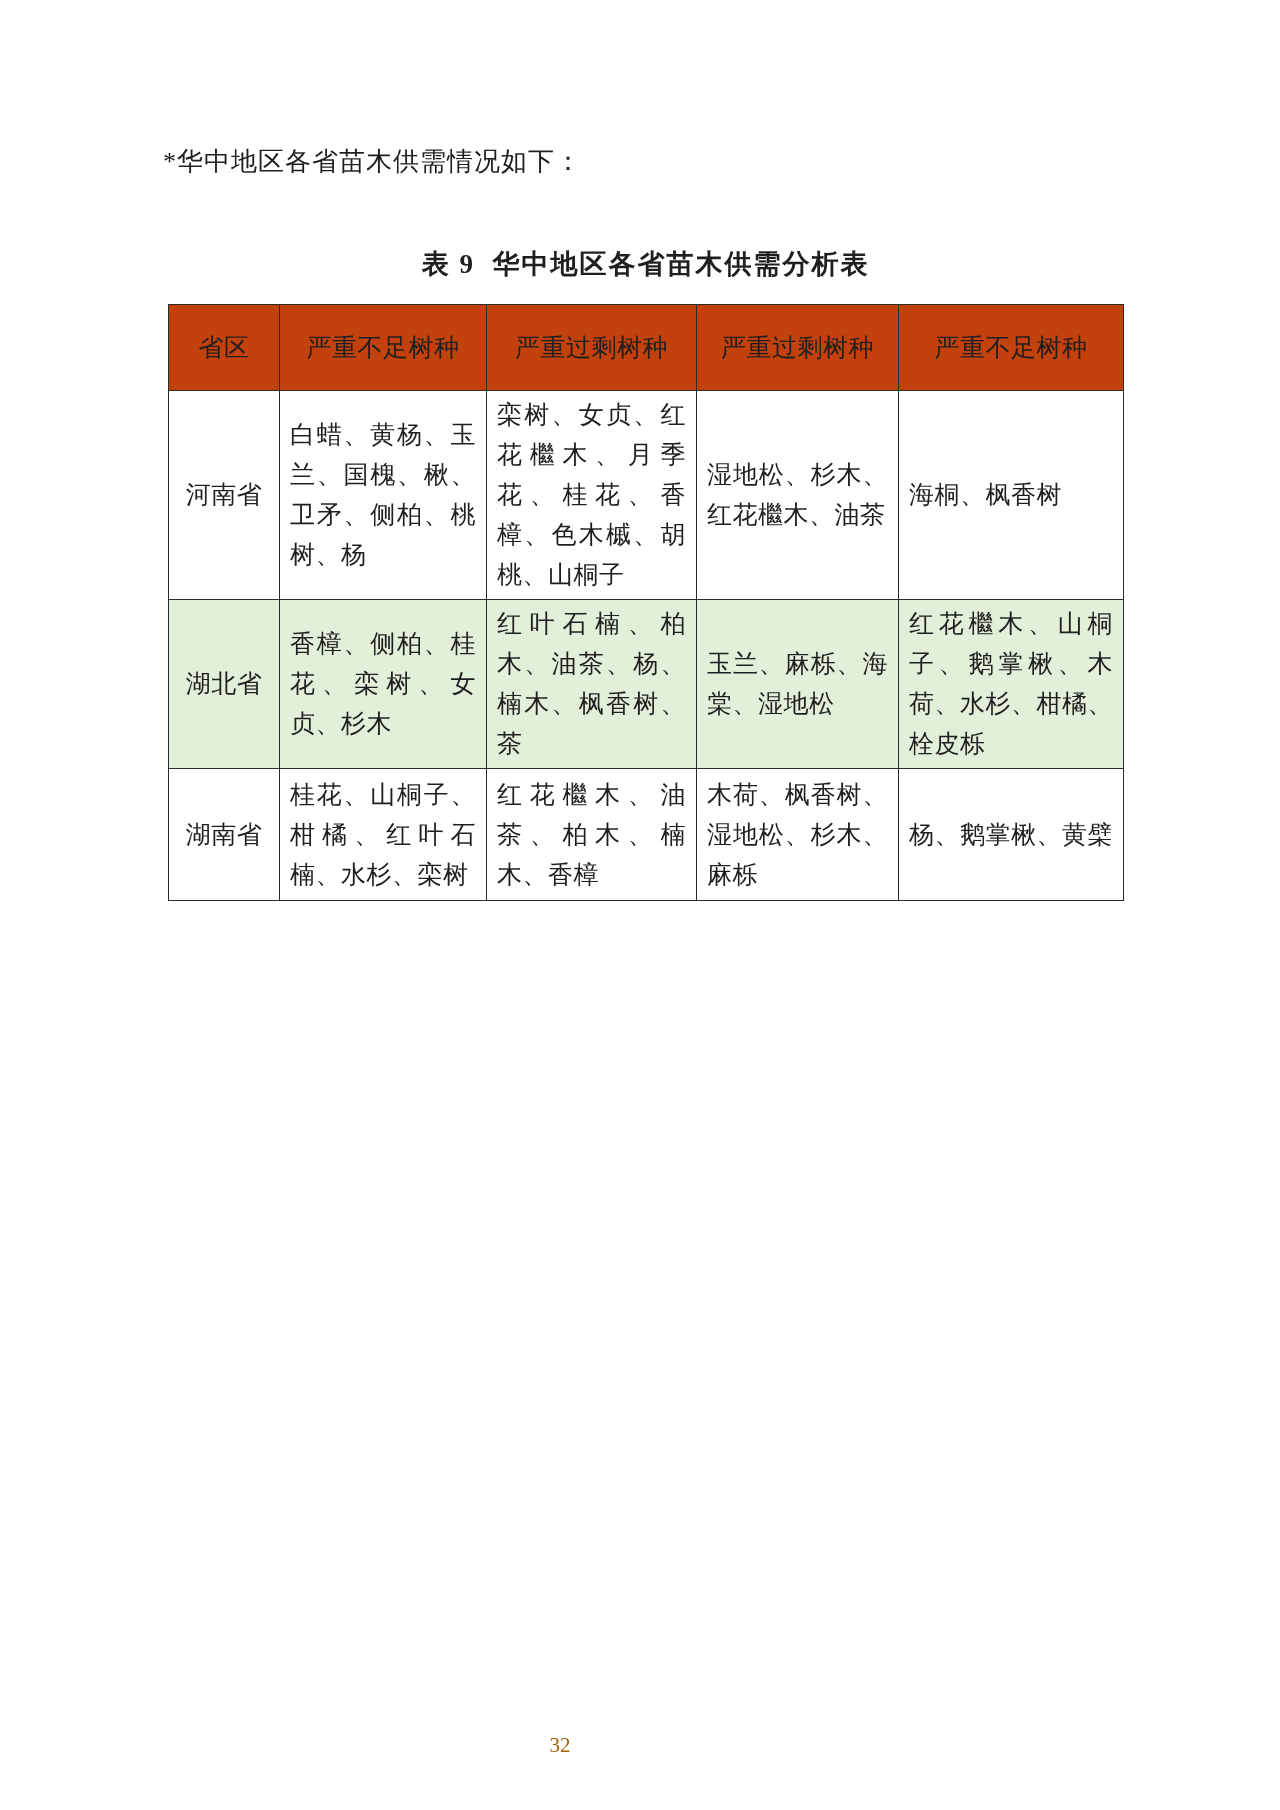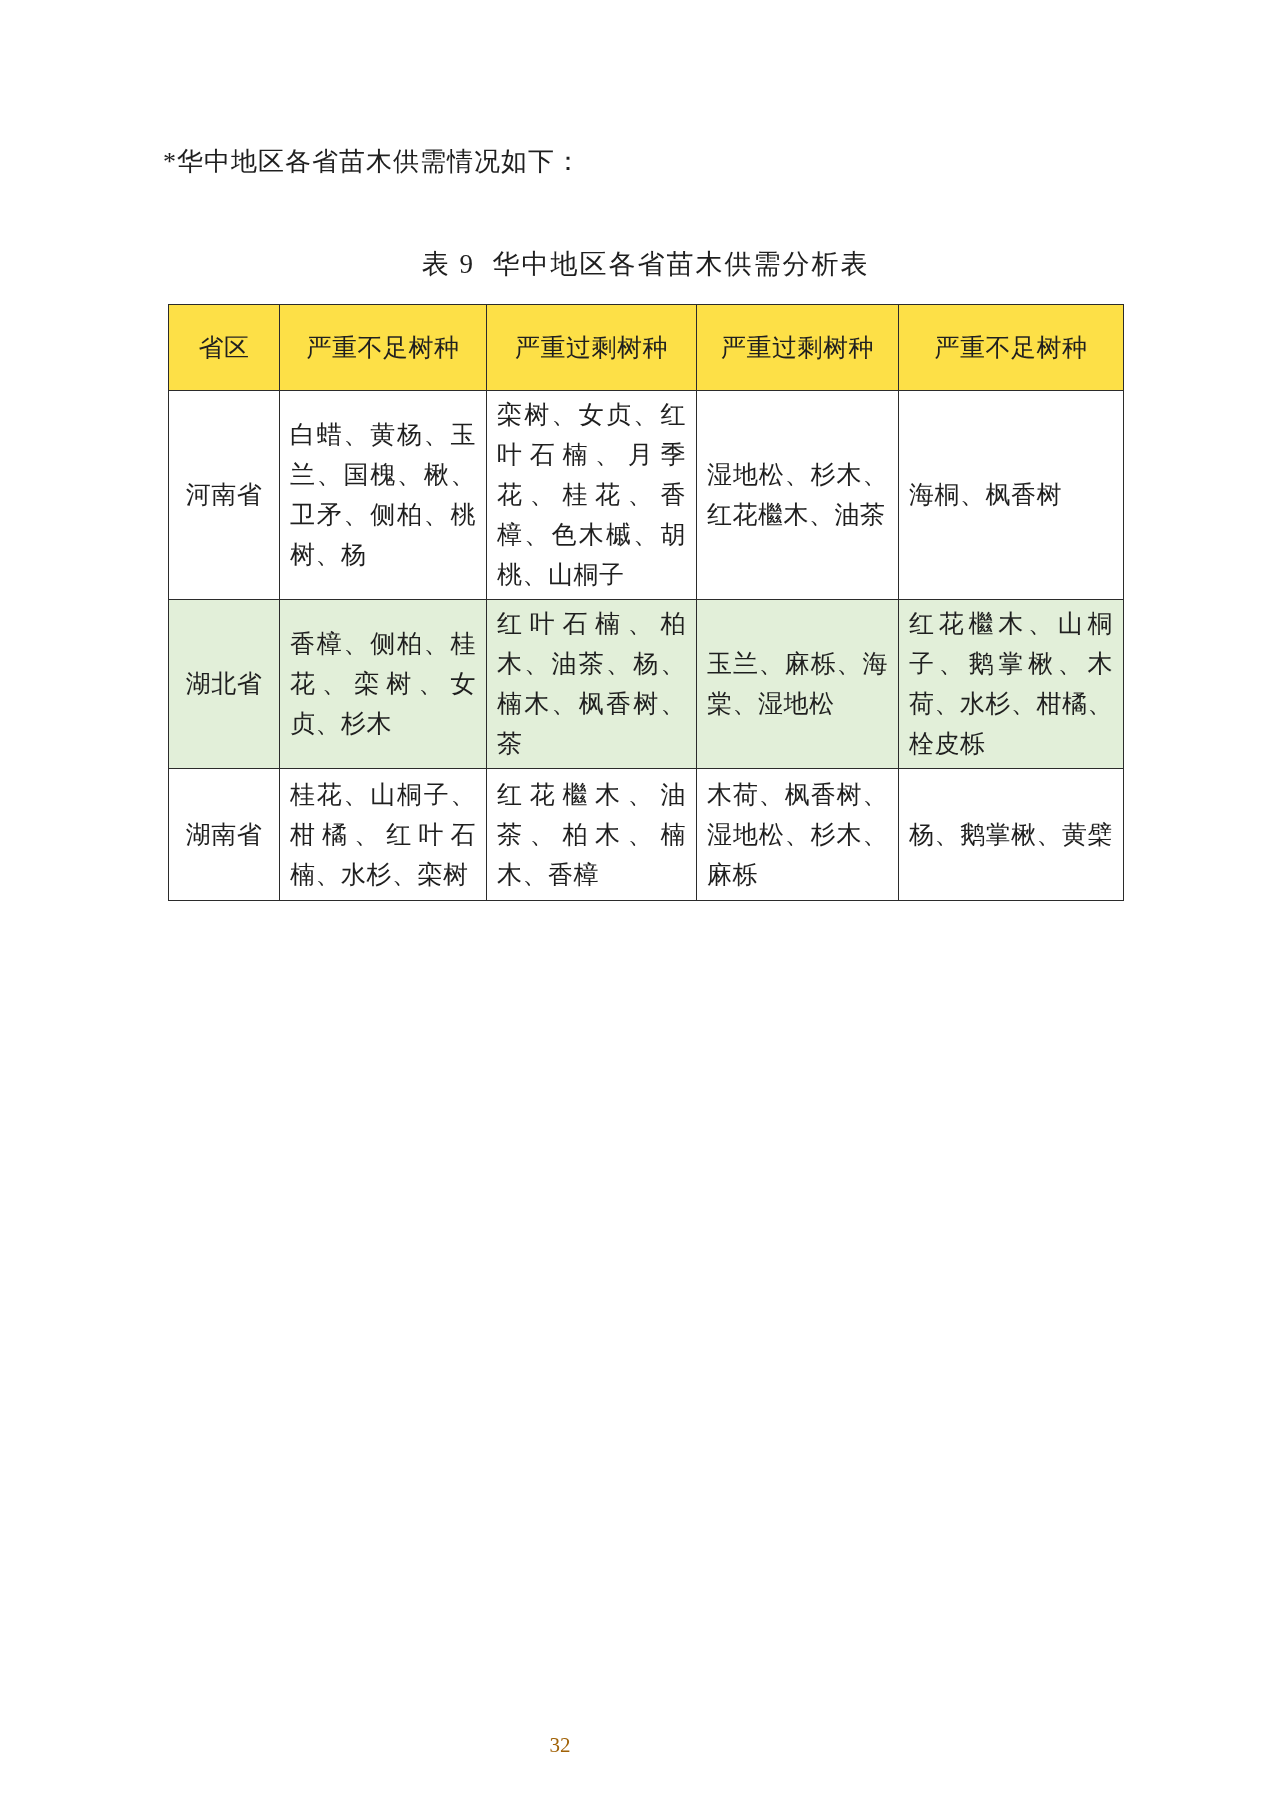--- a/index.html
+++ b/index.html
@@ -21,21 +21,21 @@
     white-space: pre;
     text-align: center;
   }
   .table-caption {
     position: absolute;
     left: 168px;
     top: 246px;
     width: 955px;
     text-align: center;
     font-size: 27px;
-    font-weight: normal;
+    font-weight: bold;
     letter-spacing: 2px;
     white-space: pre;
   }
   table.supply-table {
     position: absolute;
     left: 168px;
     top: 304px;
     width: 955px;
     border-collapse: collapse;
     table-layout: fixed;
@@ -43,21 +43,21 @@
   table.supply-table td, table.supply-table th {
     border: 1px solid #2b2b2b;
     font-size: 25px;
     line-height: 40px;
     font-weight: normal;
     vertical-align: middle;
     padding: 4px 10px;
     letter-spacing: 0.5px;
   }
   table.supply-table th {
-    background: #fde047;
+    background: #c2410c;
     text-align: center;
     padding: 4px 2px;
   }
   table.supply-table td.province {
     text-align: center;
     padding: 6px 2px;
   }
   table.supply-table td.species {
     text-align: justify;
     text-justify: inter-character;
@@ -94,21 +94,21 @@
       <th>严重不足树种</th>
       <th>严重过剩树种</th>
       <th>严重过剩树种</th>
       <th>严重不足树种</th>
     </tr>
   </thead>
   <tbody>
     <tr style="height:175px">
       <td class="province">河南省</td>
       <td class="species">白蜡、黄杨、玉兰、国槐、楸、卫矛、侧柏、桃树、杨</td>
-      <td class="species">栾树、女贞、红叶石楠、月季花、桂花、香樟、色木槭、胡桃、山桐子</td>
+      <td class="species">栾树、女贞、红花檵木、月季花、桂花、香樟、色木槭、胡桃、山桐子</td>
       <td class="species">湿地松、杉木、红花檵木、油茶</td>
       <td class="species">海桐、枫香树</td>
     </tr>
     <tr class="row-alt" style="height:163px">
       <td class="province">湖北省</td>
       <td class="species">香樟、侧柏、桂花、栾树、女贞、杉木</td>
       <td class="species">红叶石楠、柏木、油茶、杨、楠木、枫香树、茶</td>
       <td class="species">玉兰、麻栎、海棠、湿地松</td>
       <td class="species">红花檵木、山桐子、鹅掌楸、木荷、水杉、柑橘、栓皮栎</td>
     </tr>

